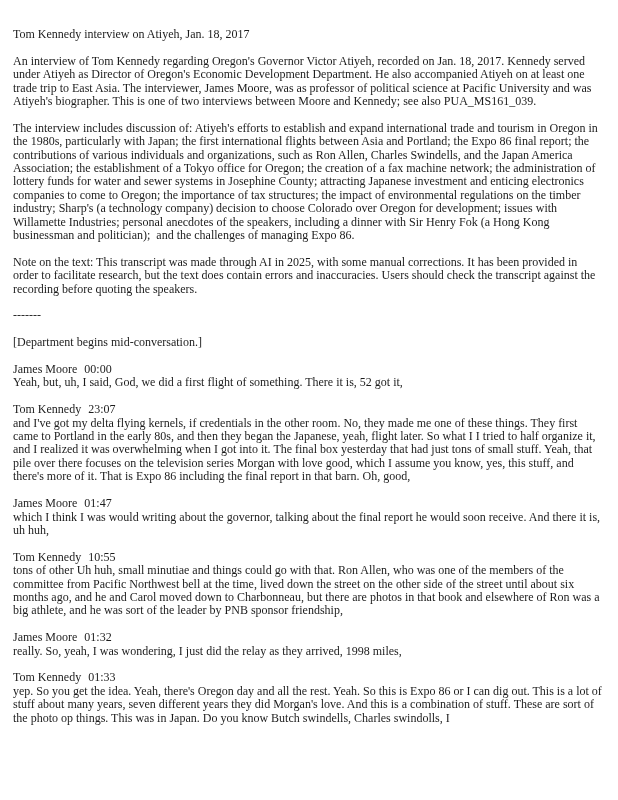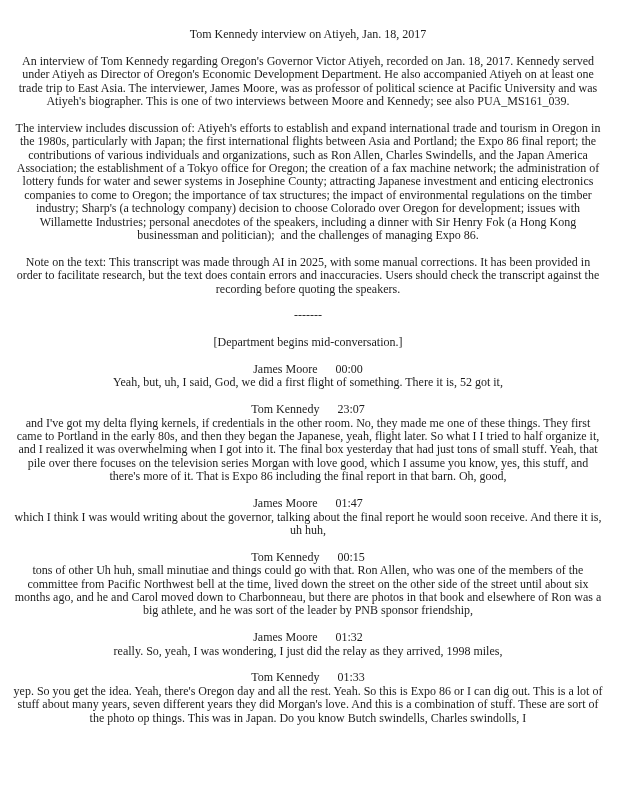--- a/index.html
+++ b/index.html
@@ -11,34 +11,33 @@
     box-sizing: border-box;
     width: 618px;
     height: 800px;
     background: #ffffff;
     padding: 28px 15px 0 13px;
     font-family: "Liberation Serif", "DejaVu Serif", serif;
     font-size: 12px;
     line-height: 13.4px;
     color: #1c1c1c;
     overflow: hidden;
-    text-align: center;
   }
   .para {
     margin: 0 0 13.4px 0;
     white-space: pre-wrap;
   }
   .utterance {
     margin: 0 0 13.4px 0;
   }
   .utt-header {
     white-space: pre-wrap;
   }
   .utt-time {
-    margin-left: 18px;
+    margin-left: 7px;
   }
   .utt-text {
     white-space: pre-wrap;
   }
 </style>
 </head>
 <body>
 
 <div class="page">
 
@@ -64,21 +63,21 @@
     <div class="utt-header"><span class="utt-speaker">Tom Kennedy</span><span class="utt-time">23:07</span></div>
     <div class="utt-text">and I've got my delta flying kernels, if credentials in the other room. No, they made me one of these things. They first came to Portland in the early 80s, and then they began the Japanese, yeah, flight later. So what I I tried to half organize it, and I realized it was overwhelming when I got into it. The final box yesterday that had just tons of small stuff. Yeah, that pile over there focuses on the television series Morgan with love good, which I assume you know, yes, this stuff, and there's more of it. That is Expo 86 including the final report in that barn. Oh, good,</div>
   </div>
 
   <div class="utterance">
     <div class="utt-header"><span class="utt-speaker">James Moore</span><span class="utt-time">01:47</span></div>
     <div class="utt-text">which I think I was would writing about the governor, talking about the final report he would soon receive. And there it is, uh huh,</div>
   </div>
 
   <div class="utterance">
-    <div class="utt-header"><span class="utt-speaker">Tom Kennedy</span><span class="utt-time">00:15</span></div>
+    <div class="utt-header"><span class="utt-speaker">Tom Kennedy</span><span class="utt-time">10:55</span></div>
     <div class="utt-text">tons of other Uh huh, small minutiae and things could go with that. Ron Allen, who was one of the members of the committee from Pacific Northwest bell at the time, lived down the street on the other side of the street until about six months ago, and he and Carol moved down to Charbonneau, but there are photos in that book and elsewhere of Ron was a big athlete, and he was sort of the leader by PNB sponsor friendship,</div>
   </div>
 
   <div class="utterance">
     <div class="utt-header"><span class="utt-speaker">James Moore</span><span class="utt-time">01:32</span></div>
     <div class="utt-text">really. So, yeah, I was wondering, I just did the relay as they arrived, 1998 miles,</div>
   </div>
 
   <div class="utterance">
     <div class="utt-header"><span class="utt-speaker">Tom Kennedy</span><span class="utt-time">01:33</span></div>

